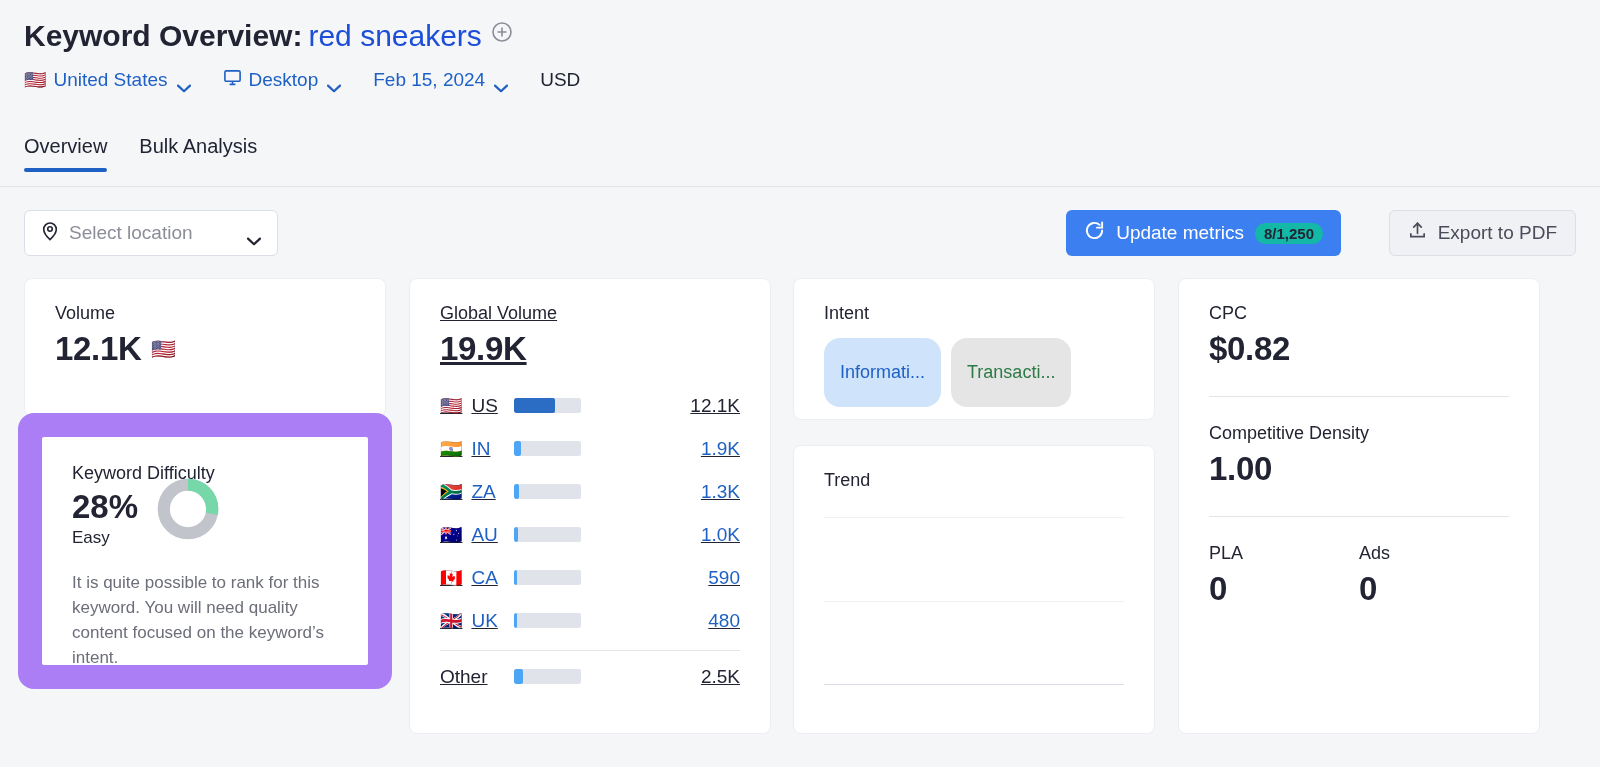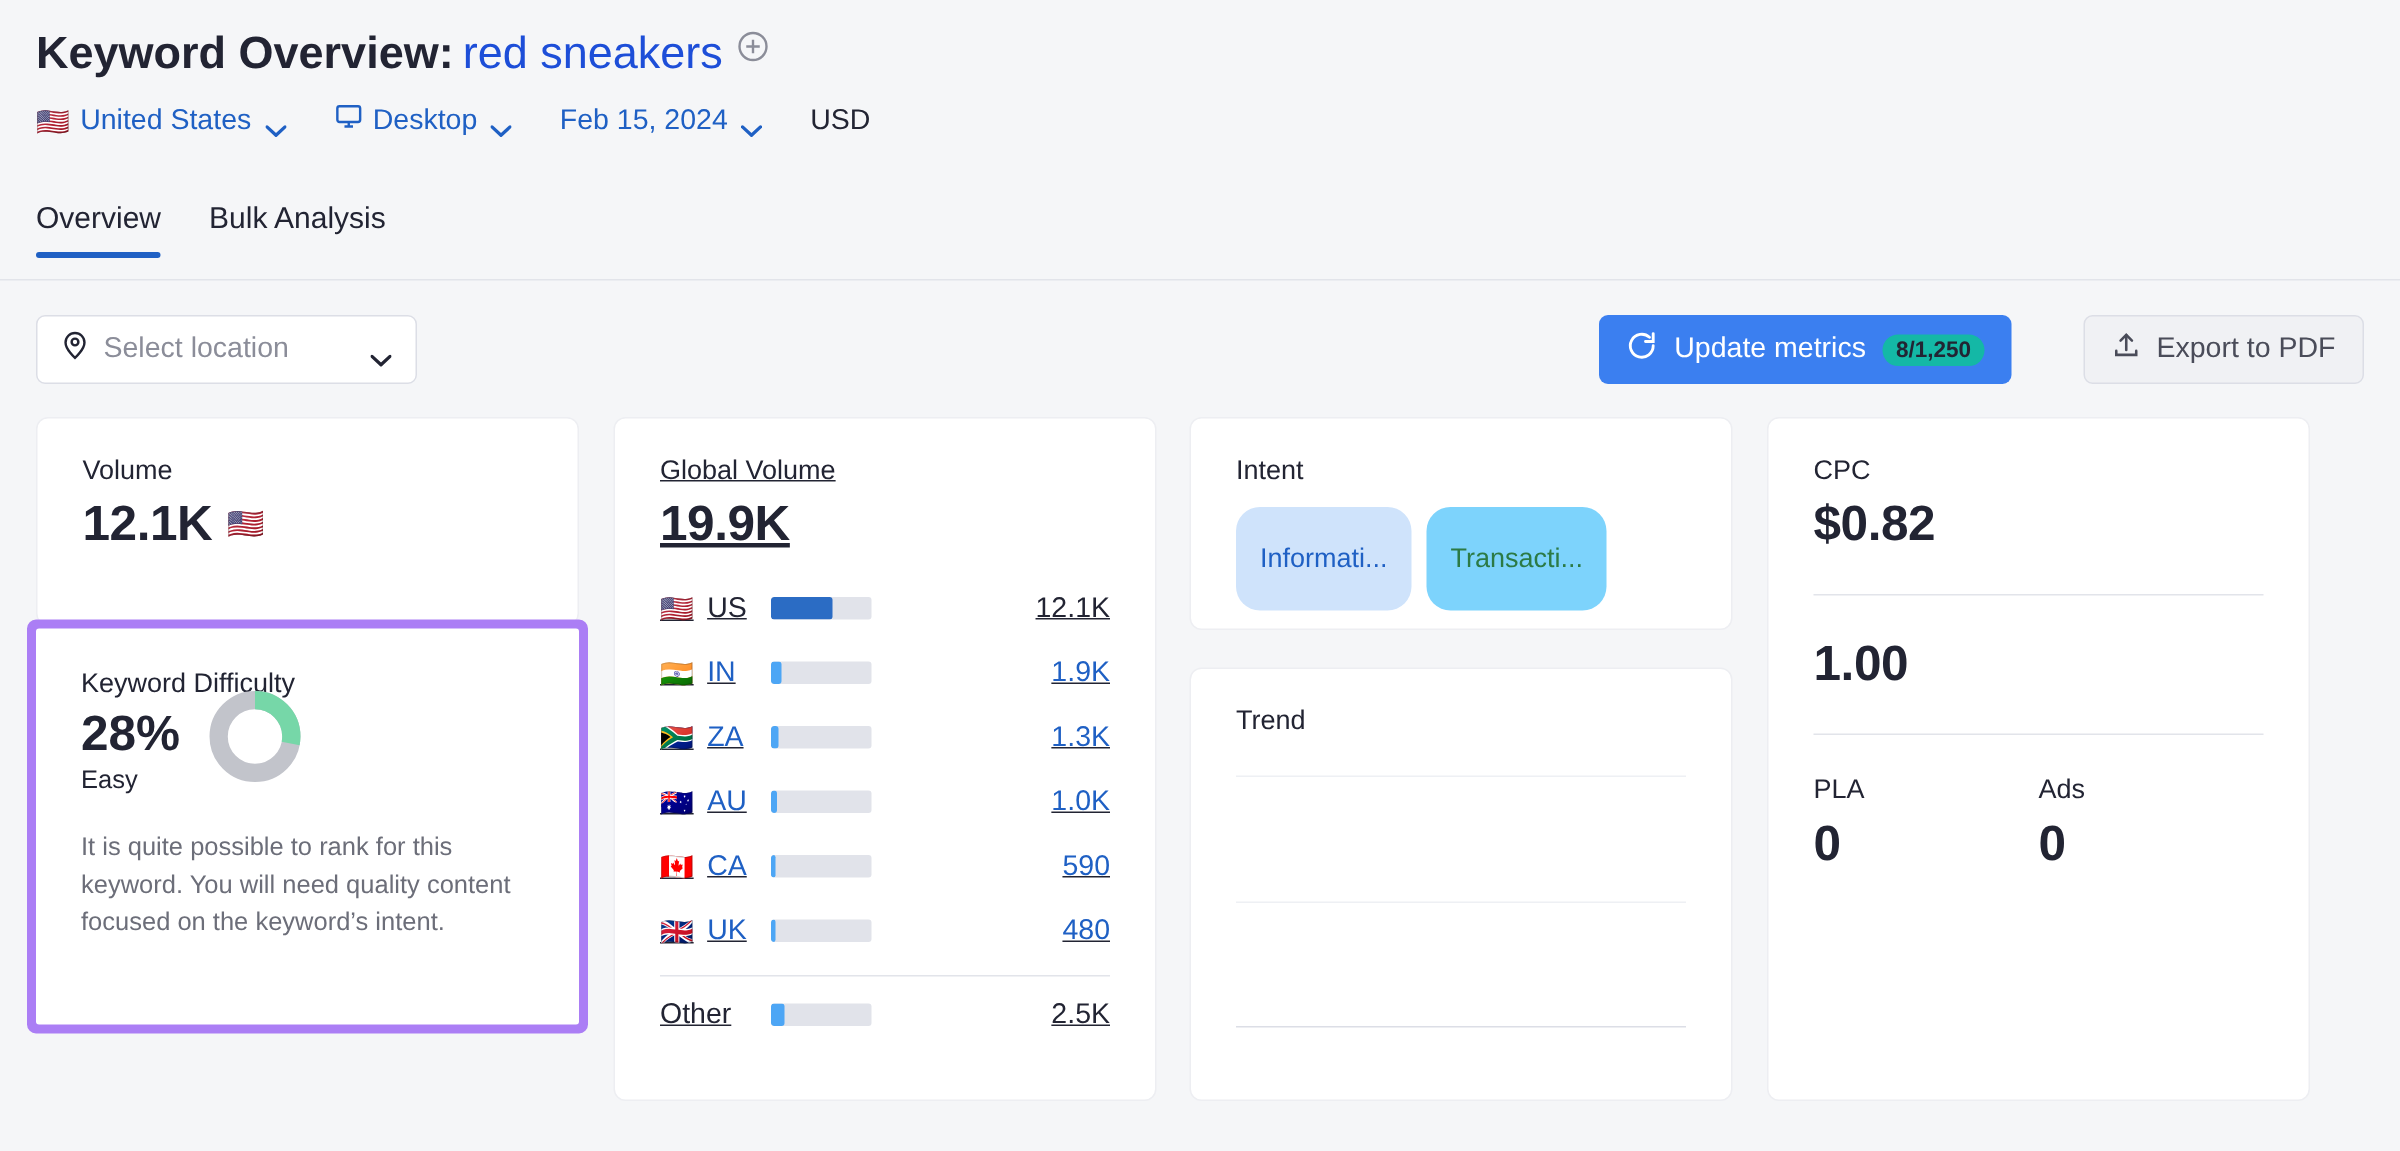--- a/index.html
+++ b/index.html
@@ -96,22 +96,22 @@
   .card-value { font-size: 33px; font-weight: 700; letter-spacing: -0.3px; margin-top: 6px; }
 
   
   #card-volume { left: 24px; top: 278px; width: 362px; height: 139px; }
   #card-volume .inner { padding: 24px 30px; }
   .vol-value { display: flex; align-items: center; gap: 10px; }
 
   
   #card-kd {
     left: 18px; top: 413px; width: 374px; height: 276px;
-    border: 6px solid #ab7ef5; border-radius: 6px; background: #ab7ef5;
-    padding: 0;
+    border: 6px solid #ab7ef5; border-radius: 16px; background: #ab7ef5;
+    padding: 18px;
   }
   #card-kd .kd-inner {
     background: #fff; width: 100%; height: 100%;
     padding: 26px 30px; border-radius: 2px;
   }
   .kd-row { display: flex; align-items: center; gap: 18px; margin-top: 4px; }
   .kd-pct { font-size: 33px; font-weight: 700; }
   .kd-easy { font-size: 17px; color: #222433; margin-top: 2px; }
   .kd-desc { font-size: 17px; line-height: 25px; color: #6c6e79; margin-top: 22px; }
 
@@ -142,21 +142,21 @@
 
   
   #card-intent { left: 793px; top: 278px; width: 362px; height: 142px; }
   #card-intent .inner { padding: 24px 30px; }
   .intent-chips { display: flex; gap: 10px; margin-top: 14px; }
   .chip {
     border-radius: 16px; padding: 24px 16px; font-size: 18px;
     max-width: 148px; overflow: hidden; text-overflow: ellipsis; white-space: nowrap;
   }
   .chip.info { background: #cfe3fb; color: #1f60c4; }
-  .chip.trans { background: #7dd3fc; color: #2c7a45; }
+  .chip.trans { background: #e5e5e5; color: #2c7a45; }
 
   
   #card-trend { left: 793px; top: 445px; width: 362px; height: 289px; }
   #card-trend .inner { padding: 24px 30px; }
   .trend-chart {
     position: relative; margin-top: 26px;
     height: 168px; width: 300px;
   }
   .grid-line { position: absolute; left: 0; right: 0; height: 1px; background: #eef0f4; }
   .axis-line { position: absolute; left: 0; right: 0; bottom: 0; height: 1px; background: #dcdee6; }
@@ -444,20 +444,21 @@
         </div>
     </div>
   </div>
 </div>
 
 <div class="card" id="card-cpc">
   <div class="inner">
     <div class="card-label">CPC</div>
     <div class="card-value">$0.82</div>
     <div class="cpc-sep"></div>
+    <div class="card-label">Competitive Density</div>
     <div class="card-value">1.00</div>
     <div class="cpc-sep"></div>
     <div class="pla-row">
       <div class="pla-col">
         <div class="card-label">PLA</div>
         <div class="card-value">0</div>
       </div>
       <div class="pla-col">
         <div class="card-label">Ads</div>
         <div class="card-value">0</div>

